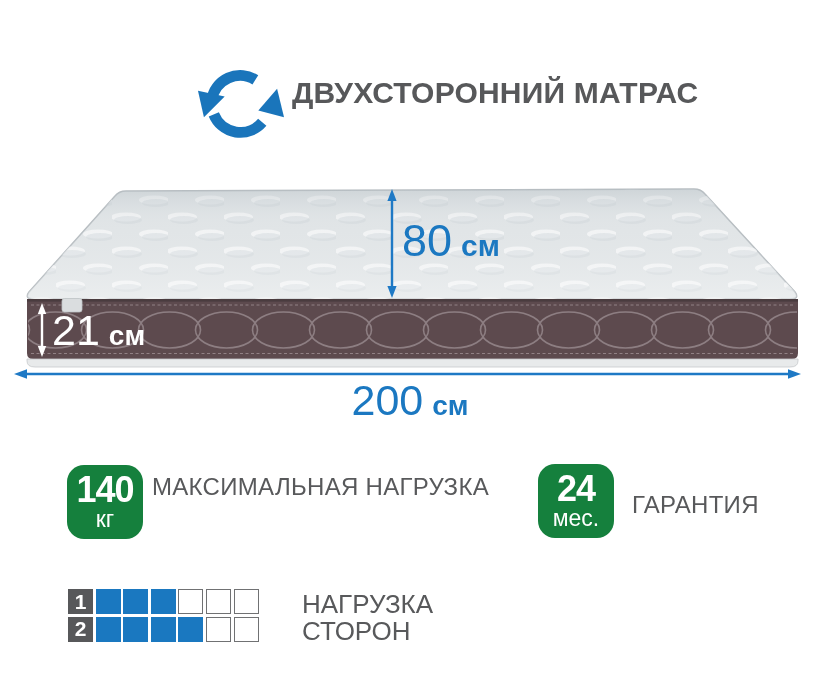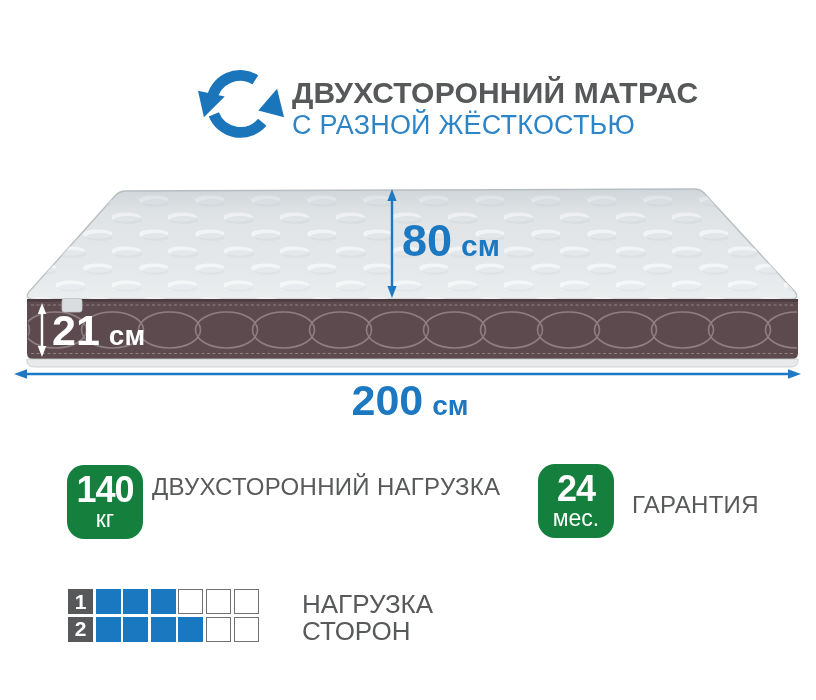--- a/index.html
+++ b/index.html
@@ -18,21 +18,21 @@
   }
   #page-subtitle{
     font-size:27px;font-weight:normal;color:#2d85c8;letter-spacing:0.2px;
     line-height:31px;white-space:nowrap;
   }
 
   
   #mattress-svg{left:0;top:175px;width:816px;height:212px;}
 
   .dim-label{white-space:nowrap;}
-  .dim-label .val{font-weight:bold;text-align:center;}
+  .dim-label .val{font-weight:normal;text-align:center;}
   .dim-label .unit{font-weight:bold;}
 
   #dim-depth{left:402px;top:215px;color:#1b78c1;}
   #dim-depth .val{font-size:45px;}
   #dim-depth .unit{font-size:30px;margin-left:9px;}
 
   #dim-height{left:52px;top:306px;color:#ffffff;}
   #dim-height .val{font-size:43px;}
   #dim-height .unit{font-size:28px;margin-left:9px;}
 
@@ -76,21 +76,20 @@
 
 <svg id="header-icon" class="abs" viewBox="0 0 90 90">
   <path d="M 59,20 A 29,29 0 0 0 15,40" fill="none" stroke="#1a75bb" stroke-width="11"></path>
   <path d="M 17,55 A 29,29 0 0 0 66,63" fill="none" stroke="#1a75bb" stroke-width="11"></path>
   <polygon points="1,31 28,37 7,58" fill="#1a75bb"></polygon>
   <polygon points="88,58 62,51 81,29" fill="#1a75bb"></polygon>
 </svg>
 
 <div id="header-text" class="abs">
   <div id="page-title">ДВУХСТОРОННИЙ МАТРАС</div>
-  <div id="page-subtitle">С РАЗНОЙ ЖЁСТКОСТЬЮ</div>
 </div>
 
 <svg id="mattress-svg" class="abs" viewBox="0 0 816 212">
   <defs>
     <pattern id="quilt" width="56" height="34" patternUnits="userSpaceOnUse">
       <ellipse cx="14" cy="8" rx="15" ry="4.5" fill="#ffffff" opacity="0.6"></ellipse>
       <ellipse cx="16" cy="11" rx="14" ry="4" fill="#cdd4d8" opacity="0.45"></ellipse>
       <ellipse cx="42" cy="25" rx="15" ry="4.5" fill="#ffffff" opacity="0.6"></ellipse>
       <ellipse cx="44" cy="28" rx="14" ry="4" fill="#cdd4d8" opacity="0.45"></ellipse>
     </pattern>
@@ -151,21 +150,21 @@
 </div>
 <div id="dim-length" class="abs dim-label">
   <span class="val">200</span><span class="unit">см</span>
 </div>
 
 <div id="badge-load" class="abs badge">
   <div class="b-val">140</div>
   <div class="b-unit">кг</div>
 </div>
 <div id="caption-load" class="abs badge-caption">
-  <div>ДВУХСТОРОННИЙ НАГРУЗКА</div>
+  <div>МАКСИМАЛЬНАЯ НАГРУЗКА</div>
 </div>
 
 <div id="badge-warranty" class="abs badge">
   <div class="b-val">24</div>
   <div class="b-unit">мес.</div>
 </div>
 <div id="caption-warranty" class="abs badge-caption">
   <div>ГАРАНТИЯ</div>
 </div>
 

